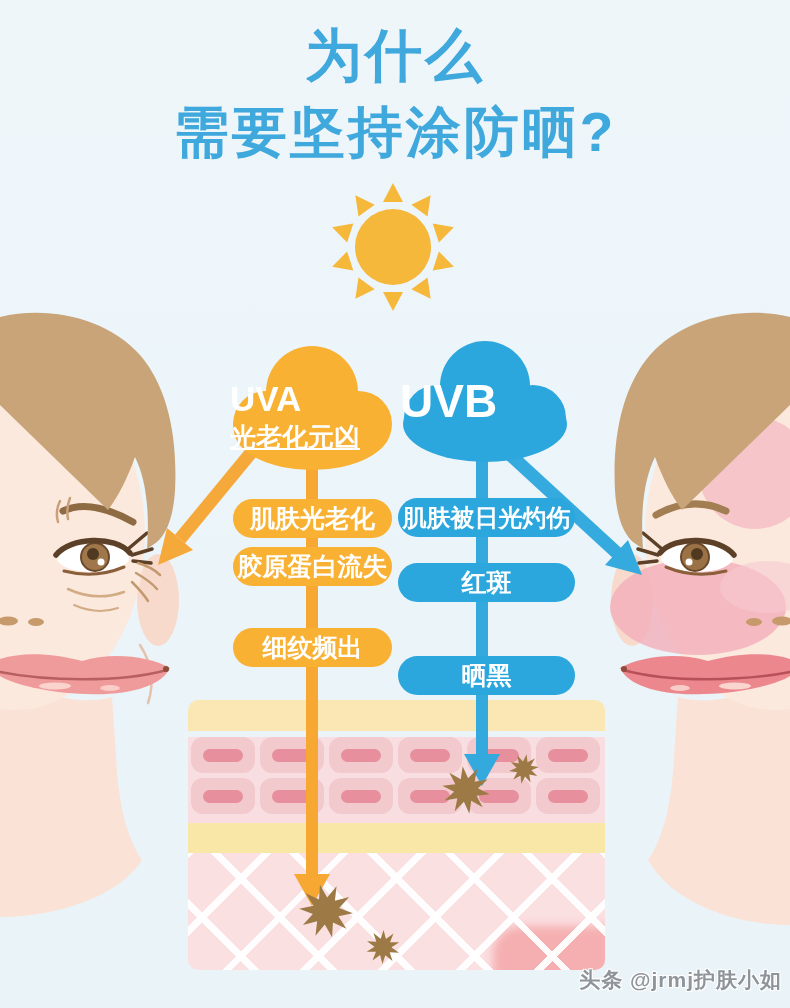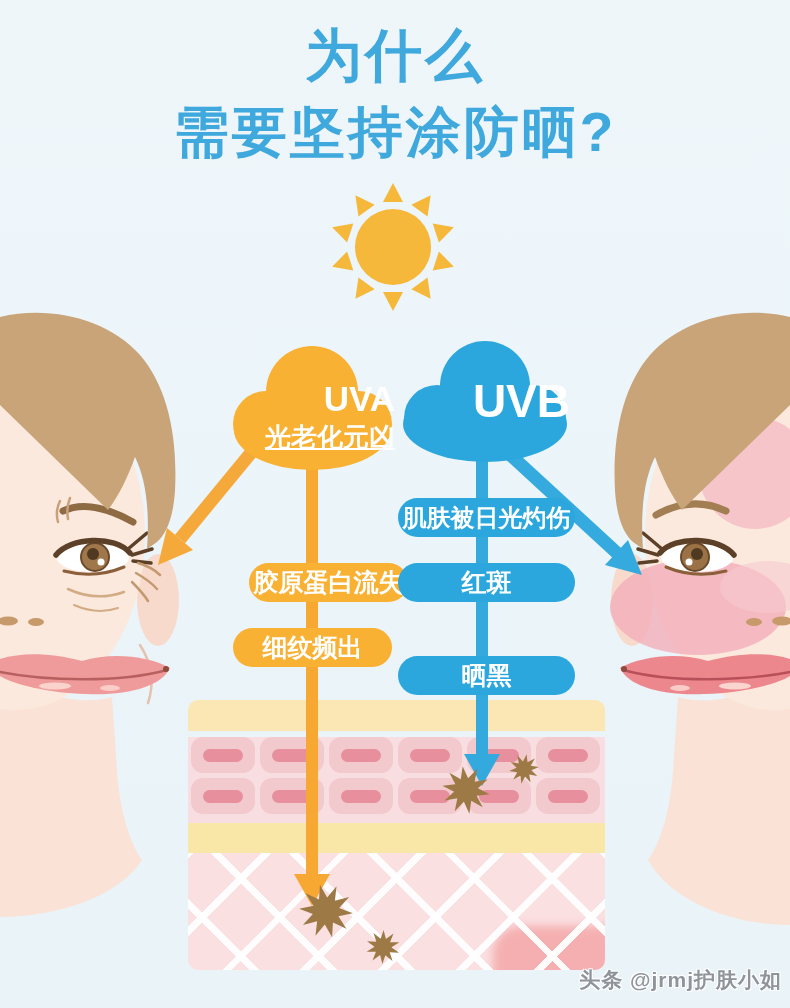--- a/index.html
+++ b/index.html
@@ -5,32 +5,32 @@
   html,body{margin:0;padding:0;}
   .canvas{position:relative;width:790px;height:1008px;overflow:hidden;
     background:linear-gradient(180deg,#EEF6FA 0%,#E9F3F8 100%);
     font-family:"Liberation Sans",sans-serif;}
   
   .title-line{position:absolute;left:0;width:100%;text-align:center;
     color:#3FA8DC;font-weight:700;letter-spacing:3px;}
   .title1{top:18px;font-size:57px;}
   .title2{top:96px;font-size:55px;}
   
-  .cloud-text{position:absolute;text-align:right;color:#fff;font-weight:700;z-index:4;}
+  .cloud-text{position:absolute;text-align:left;color:#fff;font-weight:700;z-index:4;}
   .uva-name{left:230px;top:379px;width:165px;font-size:35px;}
   .uva-sub {left:230px;top:420px;width:165px;font-size:26px;text-decoration:underline;}
   .uvb-name{left:400px;top:374px;width:170px;font-size:46px;}
   .uvb-sub {left:400px;top:415px;width:170px;font-size:26px;}
   
   .pill{position:absolute;height:39px;border-radius:20px;display:flex;
     align-items:center;justify-content:center;color:#fff;font-weight:700;
     font-size:25px;z-index:3;white-space:nowrap;}
   .pill.orange{background:#F8B132;left:233px;width:159px;}
   .pill.blue{background:#2BA7DE;left:398px;width:177px;}
-  .o1{top:499px;} .o2{top:563px;margin-left:16px;} .o3{top:628px;}
+  .o1{top:499px;} .o2{top:547px;} .o3{top:628px;}
   .b1{top:498px;font-size:24px;font-family:Liberation Mono, monospace;} .b2{top:563px;} .b3{top:656px;}
   
   .face-svg{position:absolute;z-index:0;}
   .skin-diagram{position:absolute;left:188px;top:700px;width:417px;height:270px;
     border-radius:10px;overflow:hidden;z-index:1;}
   .layer1{height:31px;background:#FBE7B4;}
   .layer2{height:86px;background:#F8DEE0;}
   .layer3{height:30px;background:#F9E7A8;}
   .layer4{height:123px;background:#FBE0E2;position:relative;}
   .layer4::after{content:"";position:absolute;inset:0;
@@ -233,20 +233,21 @@
       <line x1="505" y1="450" x2="617" y2="553" stroke="#35AADF" stroke-width="13"></line>
       <polygon points="642,575 605,565 628,540" fill="#35AADF"></polygon>
     </g>
 
     <use href="#star10" fill="#9D7A45" transform="translate(466,790) scale(24) rotate(10)"></use>
     <use href="#star10" fill="#9D7A45" transform="translate(524,769) scale(15) rotate(-8)"></use>
     <use href="#star10" fill="#9D7A45" transform="translate(326,911) scale(27) rotate(5)"></use>
     <use href="#star10" fill="#9D7A45" transform="translate(383,947) scale(17) rotate(20)"></use>
   </svg>
 
+  <div class="pill orange o1">肌肤光老化</div>
   <div class="pill orange o2">胶原蛋白流失</div>
   <div class="pill orange o3">细纹频出</div>
   <div class="pill blue b1">肌肤被日光灼伤</div>
   <div class="pill blue b2">红斑</div>
   <div class="pill blue b3">晒黑</div>
 
   <div class="watermark">头条 @jrmj护肤小如</div>
 
 </div>
 

